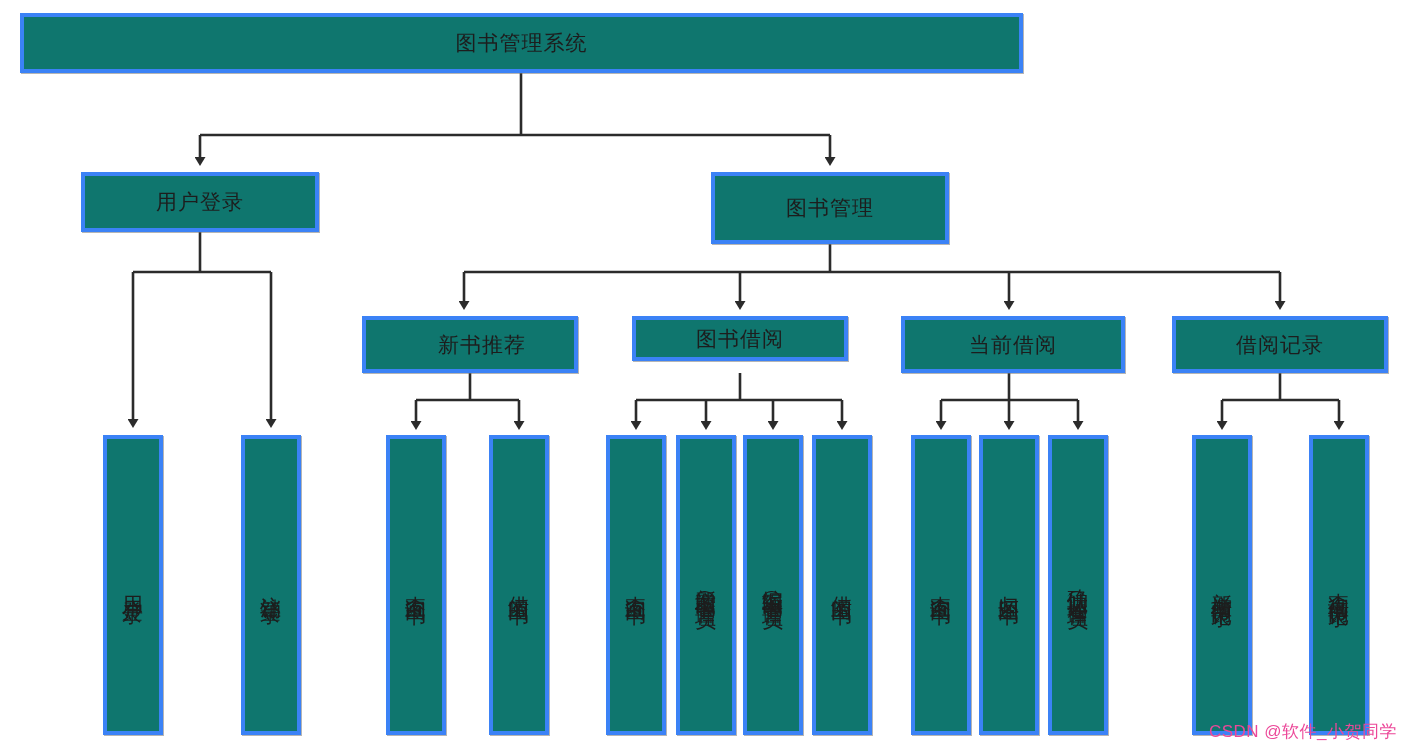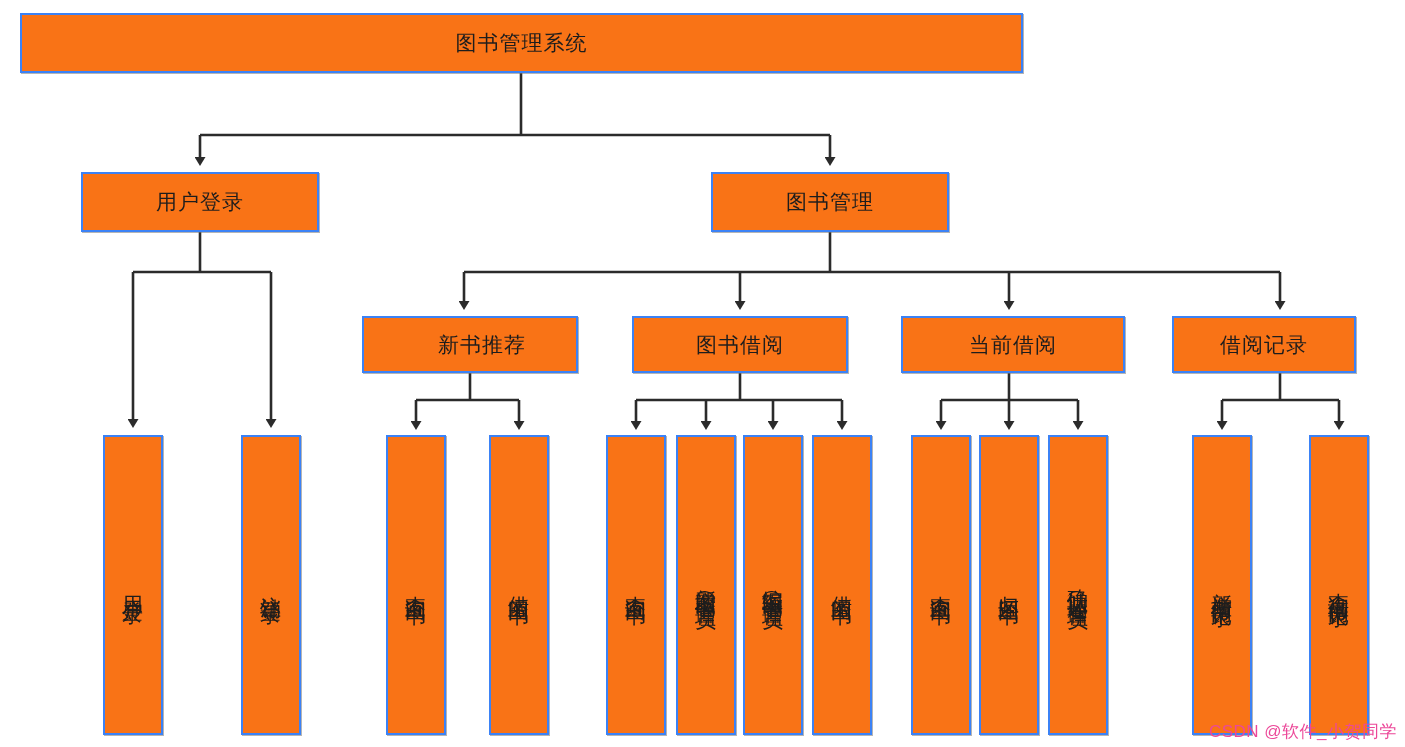--- a/index.html
+++ b/index.html
@@ -21,22 +21,22 @@
     position: absolute;
     left: 0;
     top: 0;
     width: 1405px;
     height: 747px;
     pointer-events: none;
   }
   .node {
     position: absolute;
     box-sizing: border-box;
-    border: 2px solid #3b82f6;
-    background: #f97316;
+    border: 4px solid #3b82f6;
+    background: #0f766e;
     display: flex;
     align-items: center;
     justify-content: center;
     color: #1d1d1d;
     box-shadow: 1px 1px 0 0 rgba(120,120,120,0.55);
   }
   .node.h {
     font-size: 21px;
     letter-spacing: 1px;
     line-height: 1.1;
@@ -120,29 +120,29 @@
       <path d="M1222,400 L1339,400"></path>
       <path d="M1222,400 L1222,422" marker-end="url(#arrow)"></path>
       <path d="M1339,400 L1339,422" marker-end="url(#arrow)"></path>
     </g>
   </svg>
 
   <div class="node h" style="left:20px; top:13px; width:1003px; height:60px;">图书管理系统</div>
 
   <div class="node h" style="left:81px; top:172px; width:238px; height:60px;">用户登录</div>
 
-  <div class="node h" style="left:711px; top:172px; width:238px; height:60px;">图书管理</div>
+  <div class="node h" style="left:711px; top:172px; width:238px; height:72px;">图书管理</div>
 
   <div class="node h" style="left:362px; top:316px; width:216px; height:57px;padding-left:24px;">新书推荐</div>
 
-  <div class="node h" style="left:632px; top:316px; width:216px; height:57px;">图书借阅</div>
+  <div class="node h" style="left:632px; top:316px; width:216px; height:45px;">图书借阅</div>
 
   <div class="node h" style="left:901px; top:316px; width:224px; height:57px;">当前借阅</div>
 
-  <div class="node h" style="left:1172px; top:316px; width:184px; height:57px;">借阅记录</div>
+  <div class="node h" style="left:1172px; top:316px; width:216px; height:57px;">借阅记录</div>
 
   <div class="node v" style="left:103px; top:435px; width:60px; height:300px;">
     <span class="vtext">用户登录</span>
   </div>
   <div class="node v" style="left:241px; top:435px; width:60px; height:300px;">
     <span class="vtext">注销登录</span>
   </div>
 
   <div class="node v" style="left:386px; top:435px; width:60px; height:300px;">
     <span class="vtext">查询图书</span>

